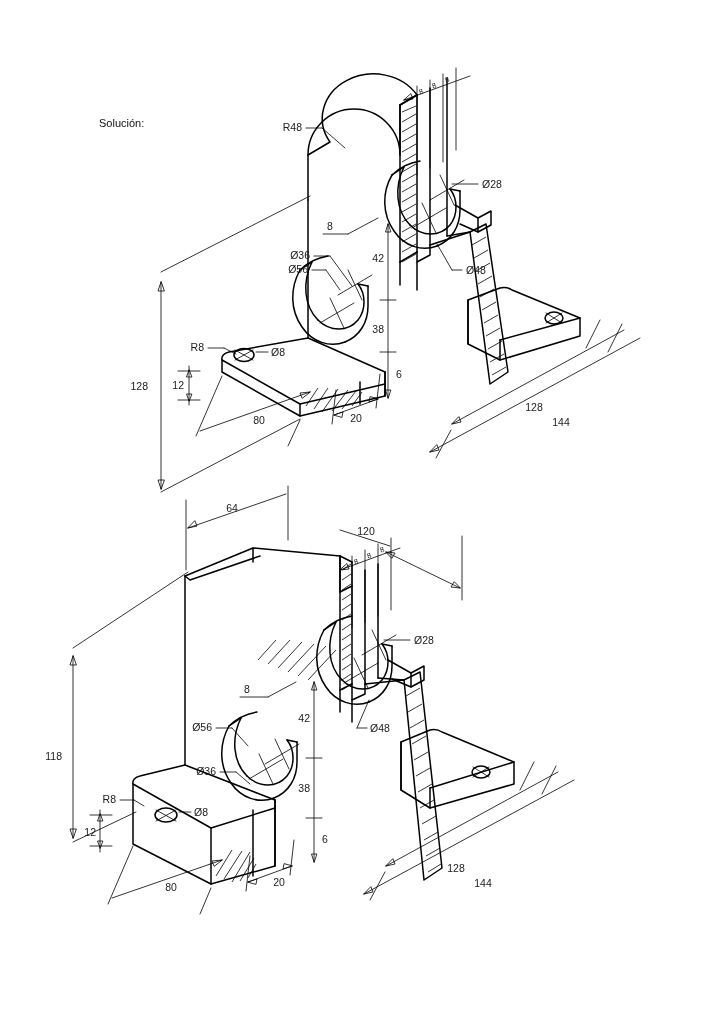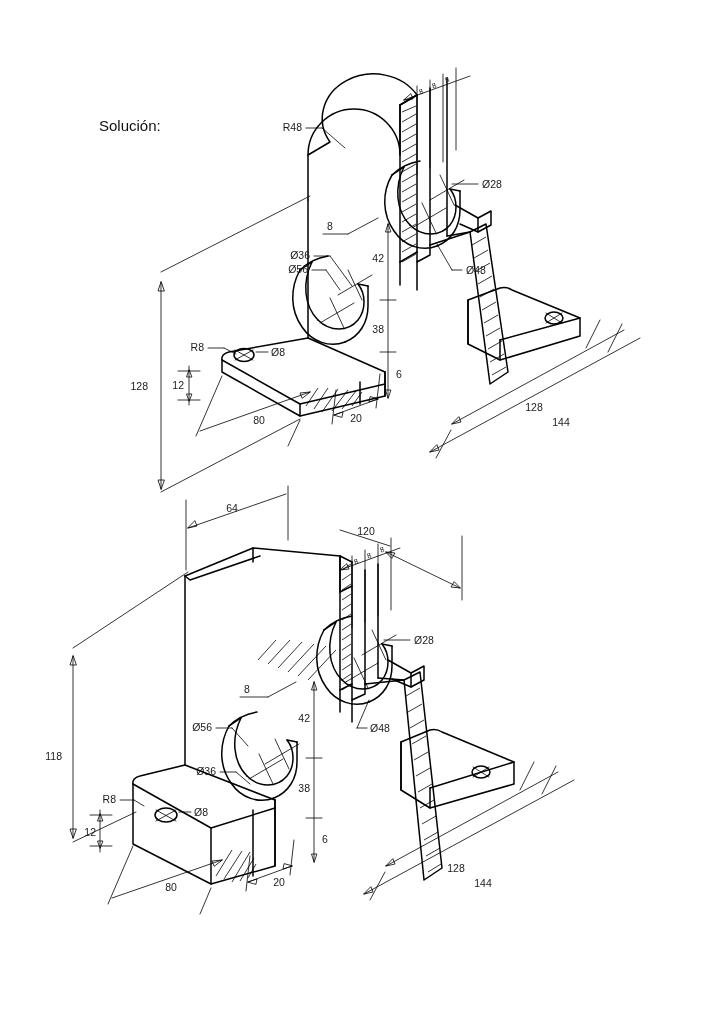--- a/index.html
+++ b/index.html
@@ -48,21 +48,21 @@
   .dimtext-sm {
     font-family: "Liberation Sans", sans-serif;
     font-size: 7.5px;
     fill: #1a1a1a;
   }
   .solution-label {
     position: absolute;
     left: 99px;
     top: 117px;
     font-family: "Liberation Sans", sans-serif;
-    font-size: 15px;
+    font-size: 11px;
     color: #111111;
     white-space: nowrap;
   }
 </style>
 </head>
 <body>
 
 <div id="page">
 
   <div class="solution-label">Solución:</div>

